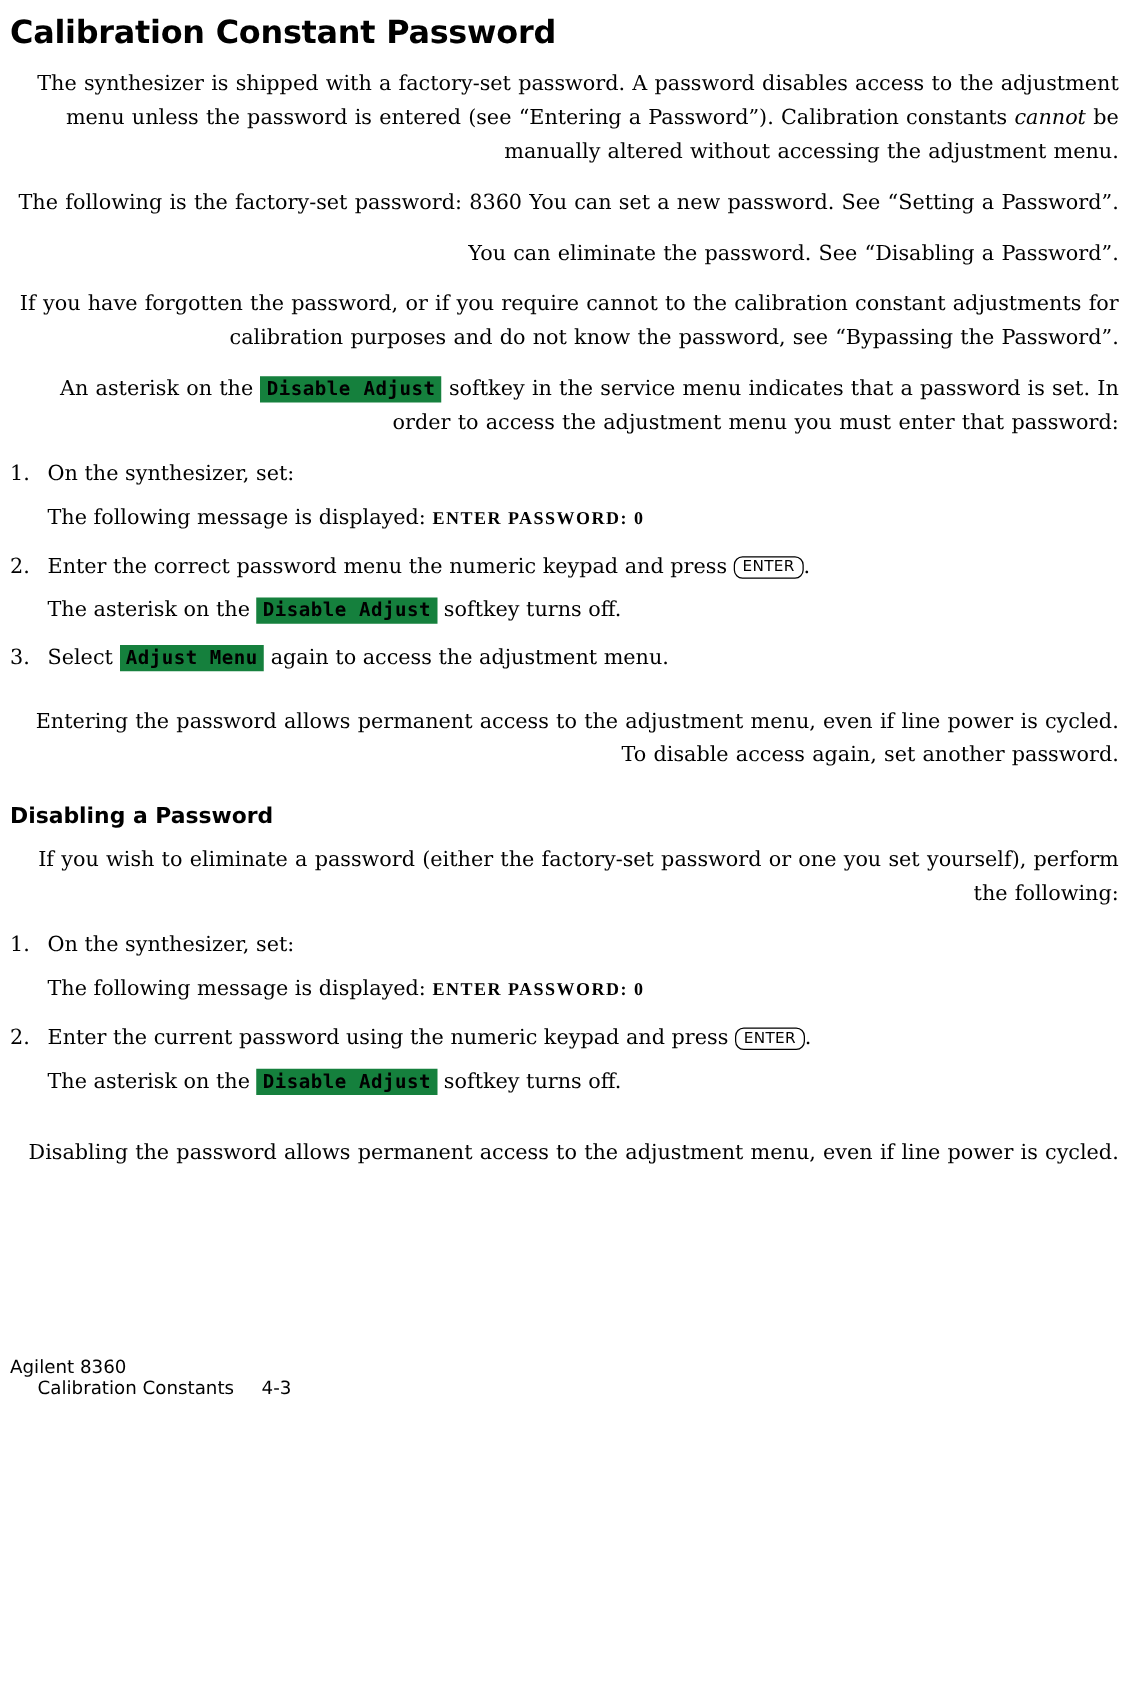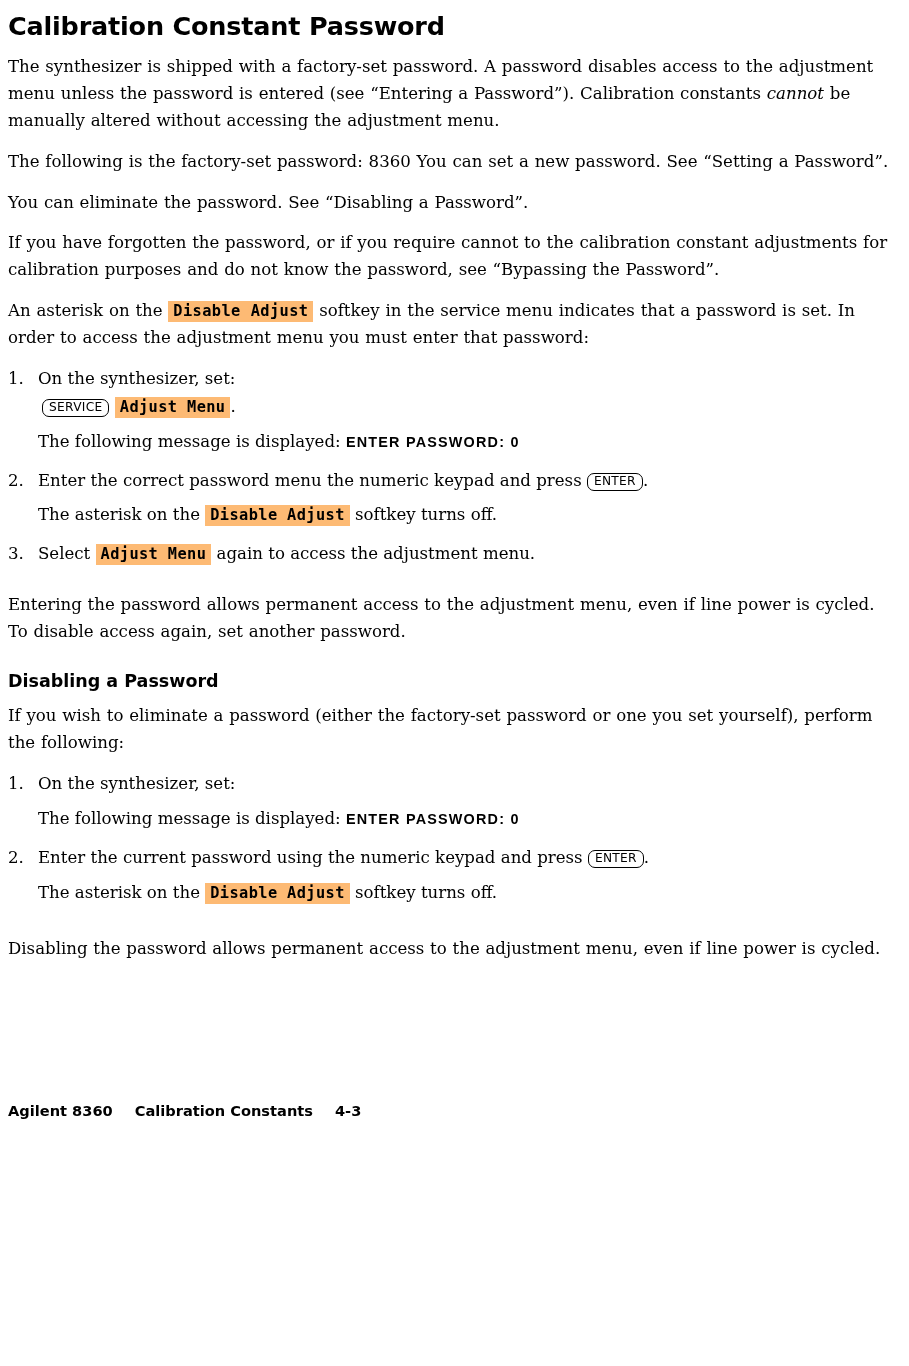--- a/index.html
+++ b/index.html
@@ -36,21 +36,21 @@
     font-size: 17.5px;
     font-weight: bold;
     margin: 26px 0 12px 0;
     line-height: 1.1;
   }
   p.body-text {
     font-family: "DejaVu Serif", serif;
     font-size: 16.6px;
     line-height: 1.62;
     margin: 0 0 14px 0;
-    text-align: left;
+    text-align: right;
     word-spacing: 0.5px;
   }
   .italic { font-style: italic; }
 
   
   ol.steps {
     list-style: none;
     margin: 0 0 0 0;
     padding: 0;
   }
@@ -79,59 +79,60 @@
     display: block;
     margin-left: 4px;
     margin-top: 1px;
   }
 
   
   .softkey {
     font-family: "DejaVu Sans Mono", monospace;
     font-size: 15.3px;
     font-weight: bold;
-    background: #fdba74;
+    background: #15803d;
     padding: 1px 5px 2px 5px;
     letter-spacing: 0.4px;
     white-space: nowrap;
   }
   
   .hardkey {
     display: inline-block;
     font-family: "DejaVu Sans", sans-serif;
     font-size: 12.2px;
     letter-spacing: 0.3px;
     border: 1.4px solid #000;
     border-radius: 7px;
     padding: 0px 6px 1px 6px;
     line-height: 1.25;
     position: relative;
     top: -1px;
     white-space: nowrap;
   }
   
   .lcd {
-    font-family: Liberation Sans, sans-serif;
+    font-family: Liberation Serif, serif;
     font-size: 14.4px;
     letter-spacing: 1.2px;
     font-weight: bold;
     text-align: center;
   }
 
   .footer {
     position: absolute;
     left: 8px;
     right: 14px;
     bottom: 9px;
     font-family: "DejaVu Sans", sans-serif;
     font-size: 14.6px;
-    font-weight: bold;
+    font-weight: normal;
     display: flex;
     justify-content: flex-start;
     align-items: baseline;
+    flex-direction: column;
   }
   .footer .right span { margin-left: 22px; }
   .nowrap { white-space: nowrap; }
 </style>
 </head>
 <body>
 
 <div class="page">
 
   <h1 class="doc-title">Calibration Constant Password</h1>
@@ -143,21 +144,20 @@
   <p class="body-text">You can eliminate the password. See “Disabling a Password”.</p>
 
   <p class="body-text">If you have forgotten the password, or if you require cannot to the calibration constant adjustments for calibration purposes and do not know the password, see “Bypassing the Password”.</p>
 
 
   <p class="body-text"><span>An asterisk on the </span><span class="softkey">Disable Adjust</span><span> softkey in the service menu indicates that a password is set. In order to access the adjustment menu you must enter that password:</span></p>
 
   <ol class="steps">
     <li>
       <span class="num">1.</span><span>On the synthesizer, set:</span>
-      <span class="step-second-line"><span class="hardkey">SERVICE</span> <span class="softkey">Adjust Menu</span><span>.</span></span>
     </li>
   </ol>
 
   <div class="sub-line"><span>The following message is displayed: </span><span class="lcd">ENTER PASSWORD: 0</span></div>
 
   <ol class="steps">
     <li>
       <span class="num">2.</span><span>Enter the correct password menu the numeric keypad and press </span><span class="hardkey">ENTER</span><span>.</span>
     </li>
   </ol>

